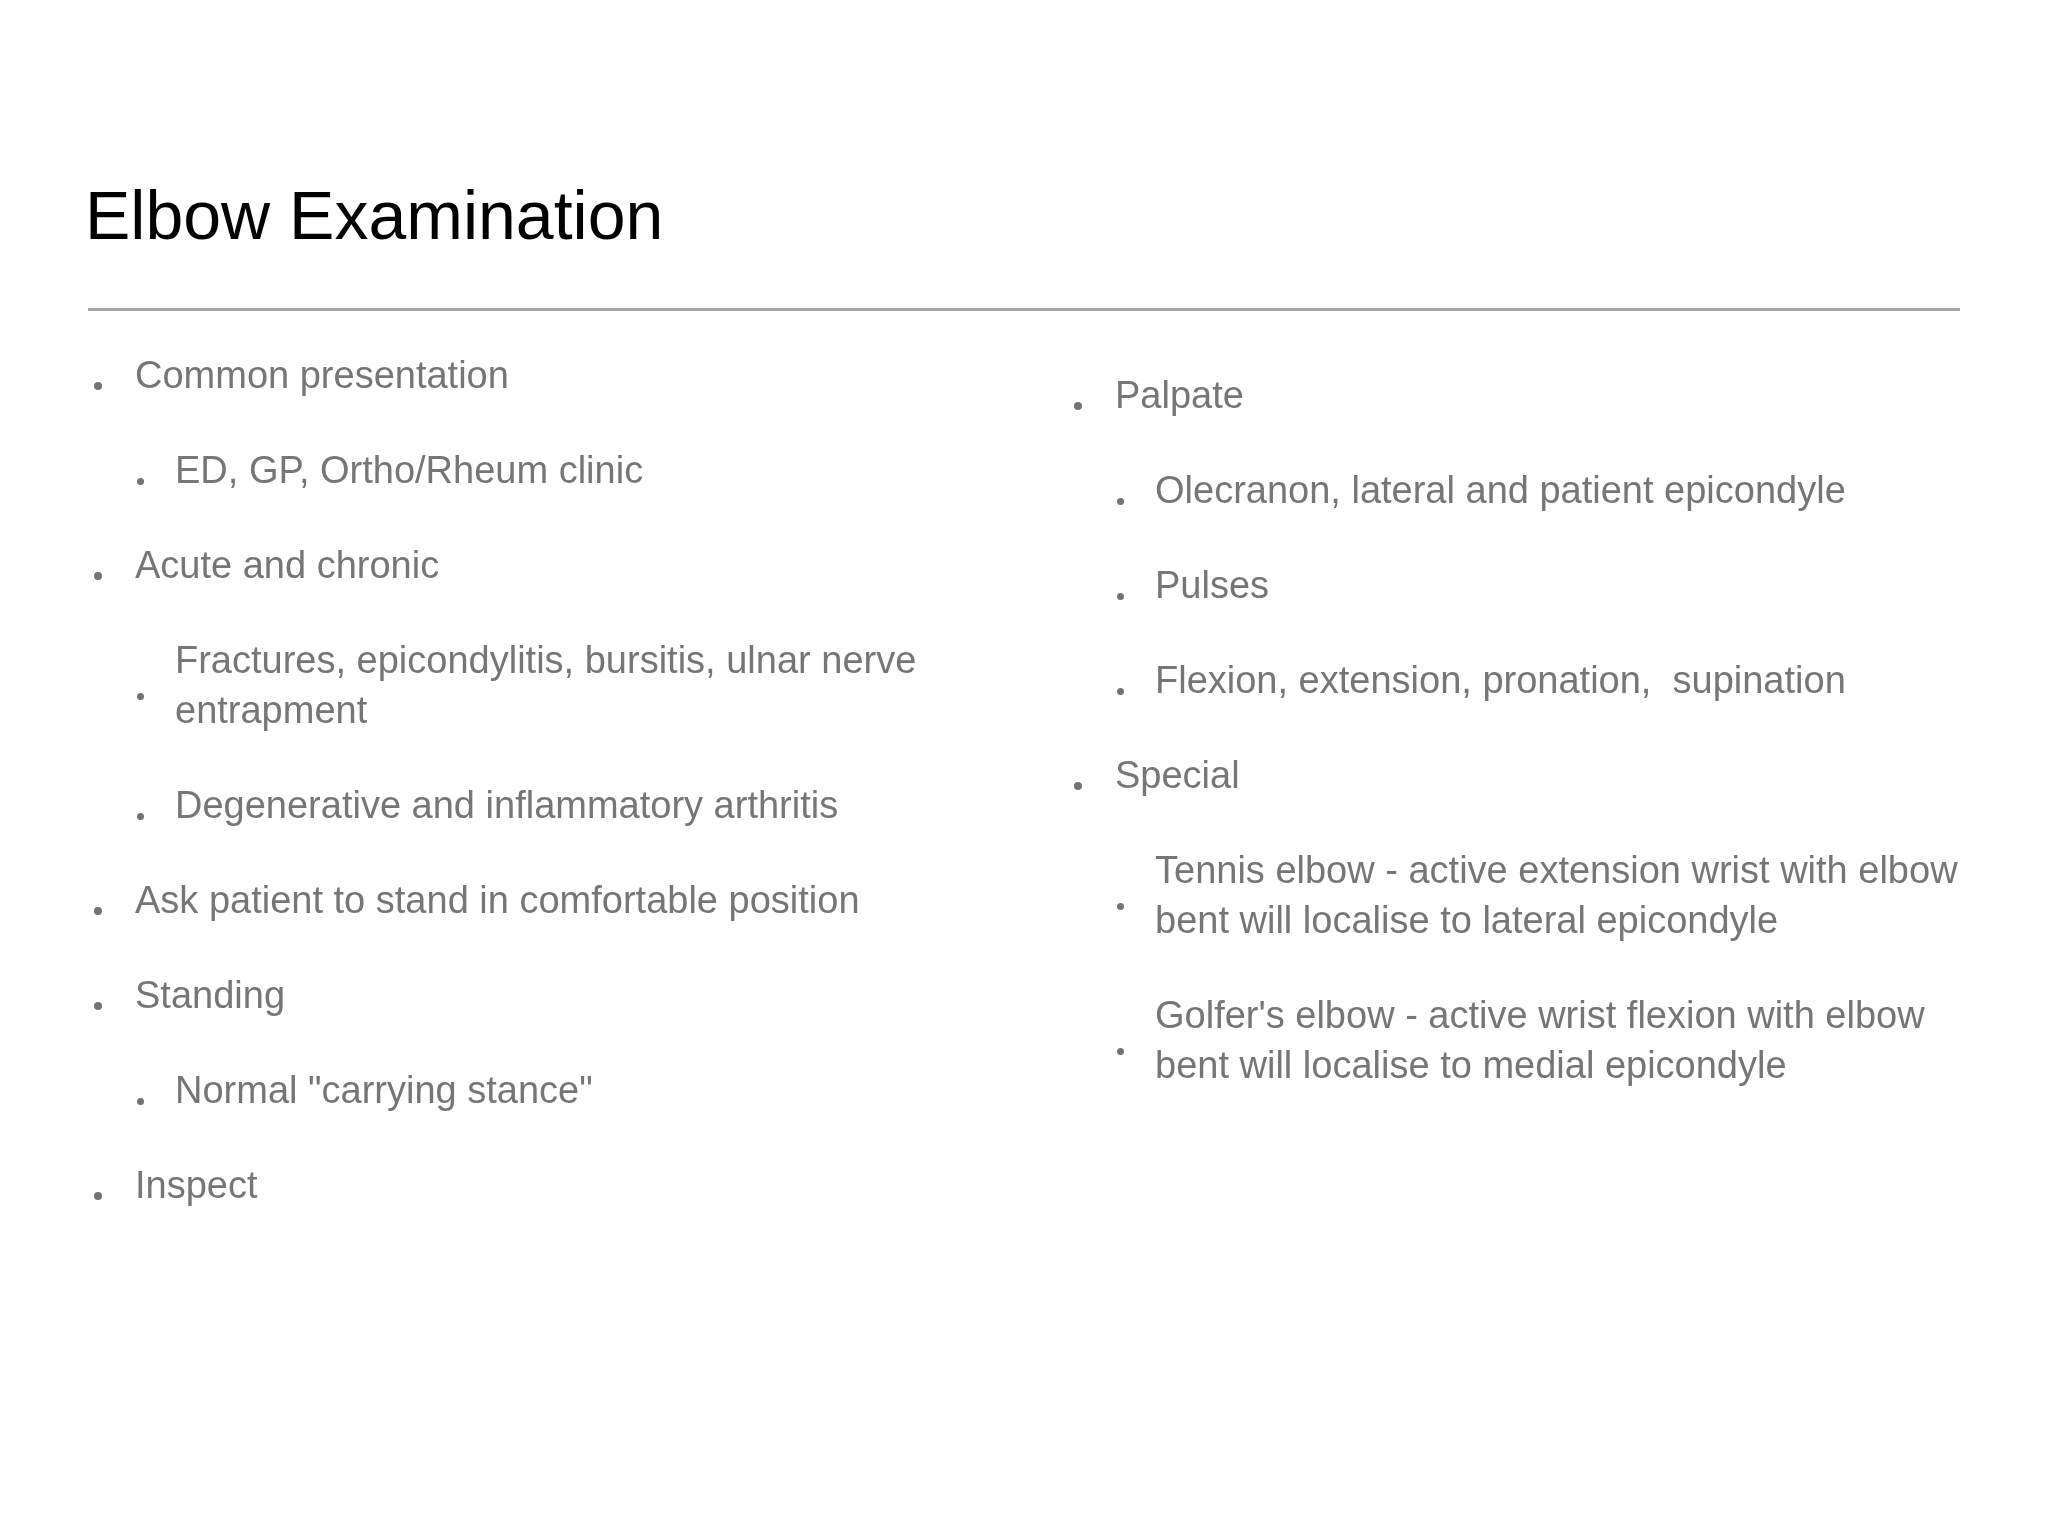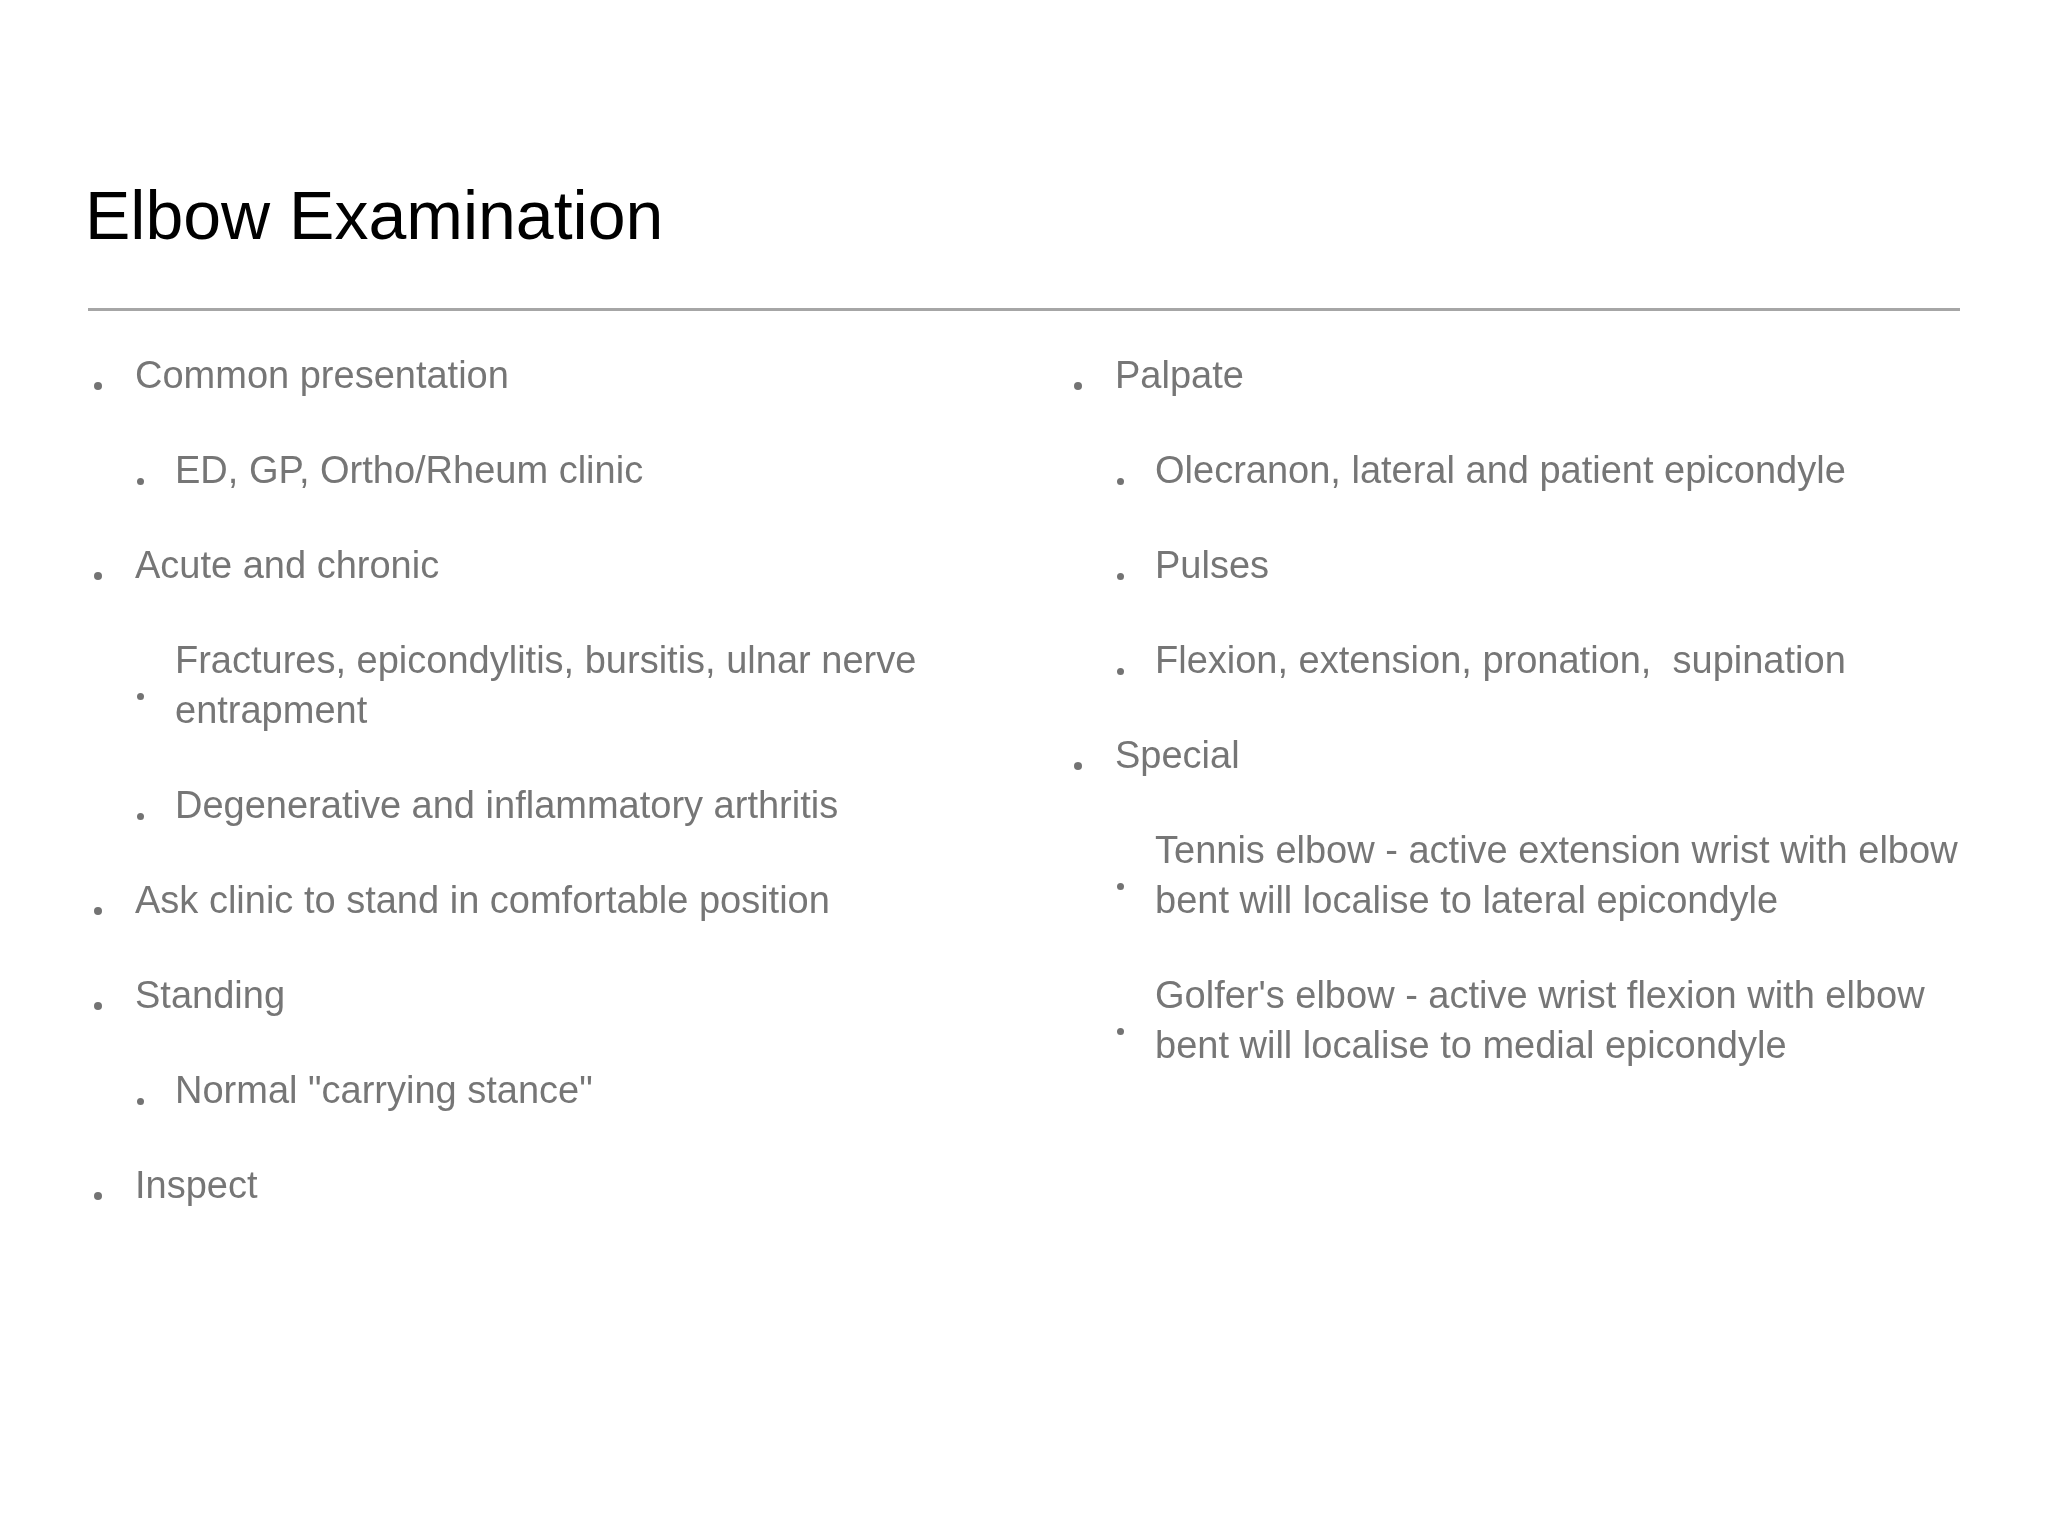--- a/index.html
+++ b/index.html
@@ -34,21 +34,21 @@
     width: 1872px;
     height: 3px;
     background: var(--divider-color, #a6a6a6);
   }
   .col {
     position: absolute;
     top: 350px;
     width: 902px;
   }
   .col-left  { left: 88px; }
-  .col-right { left: 1068px; }
+  .col-right { left: 1068px; margin-top: 20px; }
   .item {
     display: flex;
     align-items: center;
     margin: 0 0 45px 0;
     font-size: 38px;
     line-height: 50px;
     color: var(--body-color, #767676);
   }
   .item.l2 { padding-left: 42px; }
   .marker {
@@ -97,21 +97,21 @@
       <div class="item l2">
         <span class="marker"></span>
         <span class="text">Fractures, epicondylitis, bursitis, ulnar nerve entrapment</span>
       </div>
       <div class="item l2">
         <span class="marker"></span>
         <span class="text">Degenerative and inflammatory arthritis</span>
       </div>
       <div class="item l1">
         <span class="marker"></span>
-        <span class="text">Ask clinic to stand in comfortable position</span>
+        <span class="text">Ask patient to stand in comfortable position</span>
       </div>
       <div class="item l1">
         <span class="marker"></span>
         <span class="text">Standing</span>
       </div>
       <div class="item l2">
         <span class="marker"></span>
         <span class="text">Normal "carrying stance"</span>
       </div>
       <div class="item l1">

